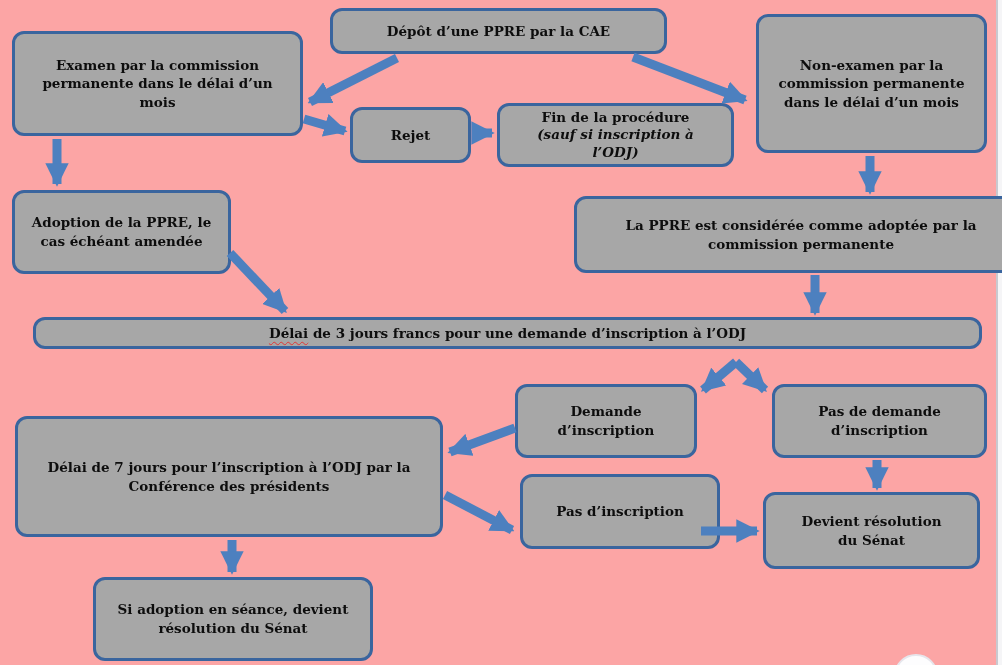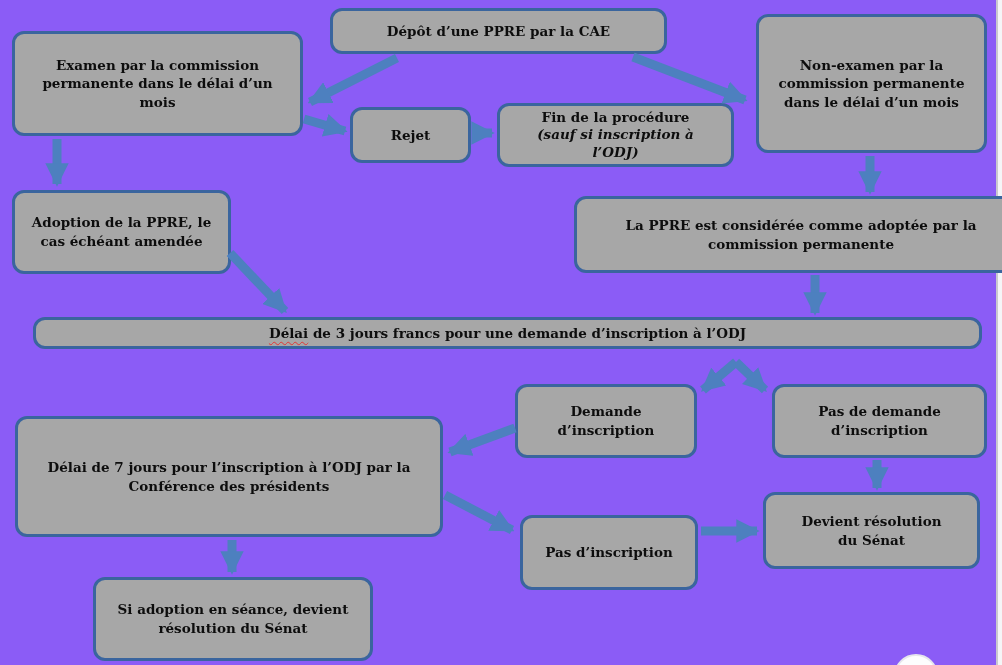--- a/index.html
+++ b/index.html
@@ -1,17 +1,17 @@
 <!DOCTYPE html>
 <html><head>
 <meta charset="utf-8">
 <style>
   html,body{margin:0;padding:0;background:#ffffff;}
   .canvas{
-    position:relative;width:1002px;height:665px;background:#8b5cf6;
+    position:relative;width:1002px;height:665px;background:#fca5a5;
     overflow:hidden;
     font-family:"DejaVu Serif","Liberation Serif",serif;
   }
   .node{
     position:absolute;
     box-sizing:border-box;
     background:#a7a7a7;
     border:3.5px solid #3a659e;
     border-radius:12px;
     display:flex;align-items:center;justify-content:center;
@@ -37,21 +37,21 @@
   #n-examen{left:12px;top:31px;width:291px;height:105px;}
   #n-non-examen{left:756px;top:14px;width:231px;height:139px;}
   #n-rejet{left:350px;top:107px;width:121px;height:56px;}
   #n-fin{left:497px;top:103px;width:237px;height:64px;line-height:1.3;padding:2px 1px;}
   #n-adoption{left:12px;top:190px;width:219px;height:84px;}
   #n-consideree{left:566px;top:196px;width:454px;height:77px;margin-left:8px;}
   #n-delai3{left:33px;top:317px;width:949px;height:32px;white-space:normal;}
   #n-demande{left:515px;top:384px;width:182px;height:74px;}
   #n-pas-demande{left:772px;top:384px;width:215px;height:74px;}
   #n-delai7{left:15px;top:416px;width:428px;height:121px;padding:4px 17px;}
-  #n-pas-inscription{left:520px;top:515px;width:178px;height:75px;}
+  #n-pas-inscription{left:520px;top:474px;width:200px;height:75px;}
   #n-devient{left:763px;top:492px;width:217px;height:77px;}
   #n-si-adoption{left:93px;top:577px;width:280px;height:84px;}
   
   .arrows{position:absolute;left:0;top:0;width:1002px;height:665px;z-index:3;pointer-events:none;}
   
   .page-line{position:absolute;left:996px;top:0;width:2px;height:665px;background:#c9c9cf;z-index:1;}
   .page-outside{position:absolute;left:998px;top:0;width:4px;height:665px;background:#f5f5f7;z-index:1;}
   .faint-circle{
     position:absolute;left:894px;top:654px;width:44px;height:44px;border-radius:50%;
     background:#fdfdfe;border:2px solid #e6e6ec;box-sizing:border-box;z-index:1;

